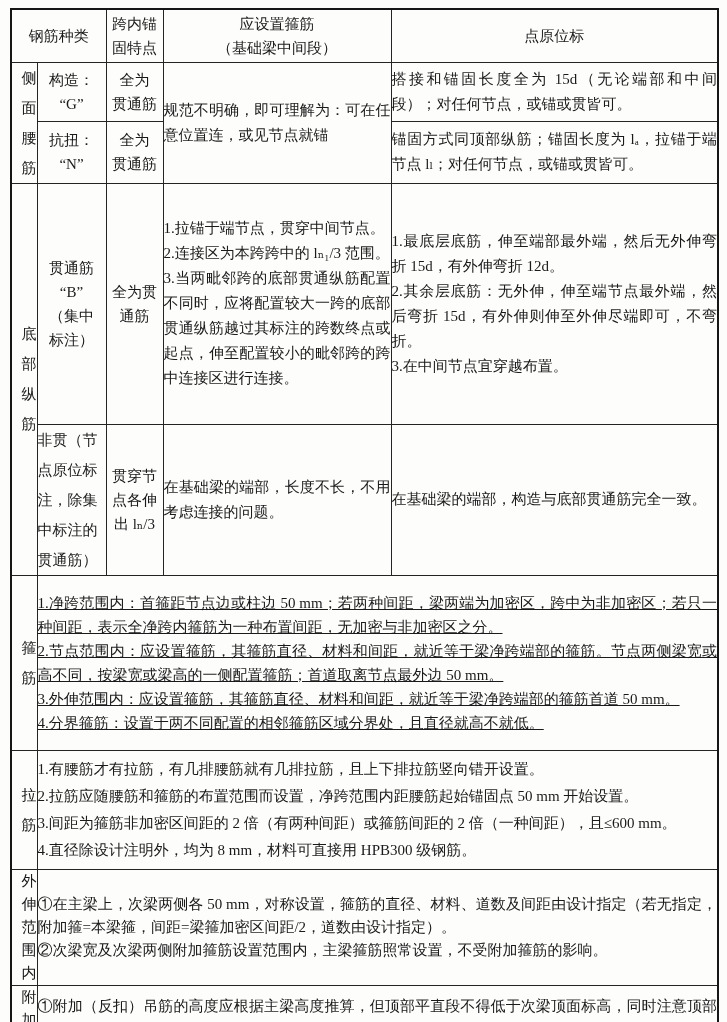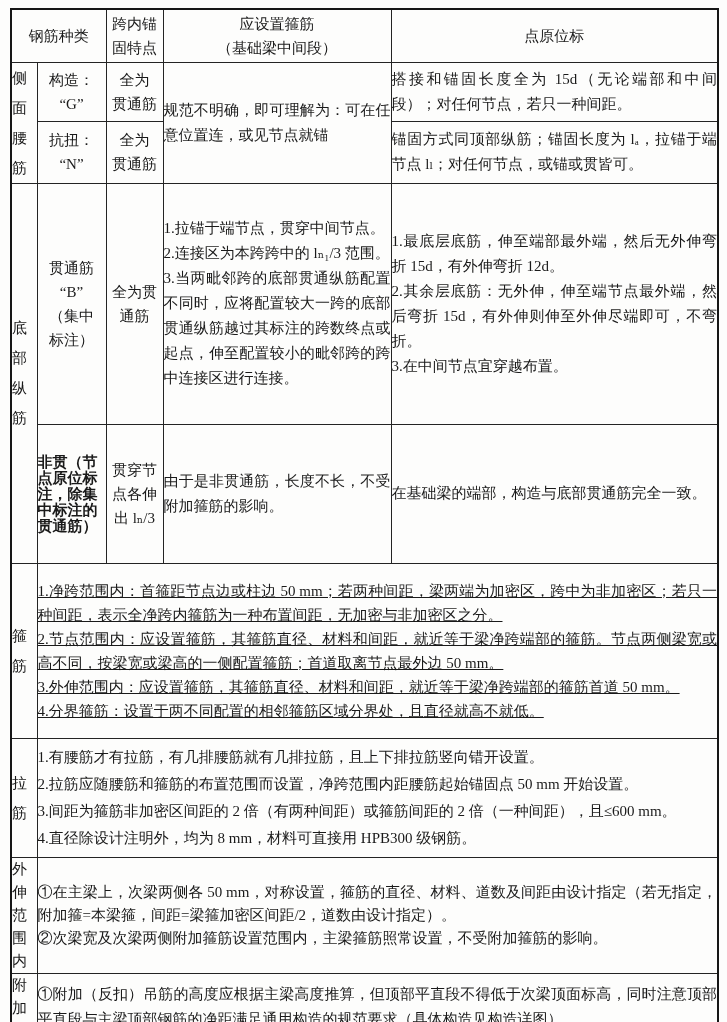--- a/index.html
+++ b/index.html
@@ -26,38 +26,37 @@
   }
   
   .c {
     text-align:center; vertical-align:middle;
     white-space:pre-line;
     line-height:24px;
     padding:2px 1px;
   }
   
   .vlab {
-    text-align:left; vertical-align:middle;
+    text-align:right; vertical-align:middle;
     word-break:break-all;
     line-height:30px;
     padding:0 2px;
   }
   
   .t {
     text-align:justify; vertical-align:middle;
     white-space:pre-line;
     line-height:25px;
     padding:3px 7px;
   }
   .fill {
     text-align:justify; vertical-align:middle;
     white-space:pre-line;
-    line-height:16px;
+    line-height:30px;
     padding:2px 4px;
-    font-weight:bold;
   }
   .lh24 { line-height:24px;text-decoration:underline; }
   .lh27 { line-height:27px; }
   .lh23 { line-height:23px; padding-top:1px; padding-bottom:1px; }
 </style>
 </head>
 <body>
 
 <div class="page">
   <table class="spec">
@@ -79,21 +78,21 @@
       <td class="c">点原位标</td>
     </tr>
 
     <tr style="height:59px">
       <td rowspan="2" class="vlab">侧面腰筋</td>
       <td class="c">构造：
 “G”</td>
       <td class="c">全为
 贯通筋</td>
       <td rowspan="2" class="t">规范不明确，即可理解为：可在任意位置连，或见节点就锚</td>
-      <td class="t">搭接和锚固长度全为 15d（无论端部和中间段）；对任何节点，若只一种间距。</td>
+      <td class="t">搭接和锚固长度全为 15d（无论端部和中间段）；对任何节点，或锚或贯皆可。</td>
     </tr>
 
     <tr style="height:62px">
       <td class="c">抗扭：
 “N”</td>
       <td class="c">全为
 贯通筋</td>
       <td class="t">锚固方式同顶部纵筋；锚固长度为 lₐ，拉锚于端节点 lₗ；对任何节点，或锚或贯皆可。</td>
     </tr>
 
@@ -115,21 +114,21 @@
 
     <tr style="height:139px">
       <td class="fill">非贯（节
 点原位标
 注，除集
 中标注的
 贯通筋）</td>
       <td class="c">贯穿节
 点各伸
 出 lₙ/3</td>
-      <td class="t">由于是非贯通筋，长度不长，不受附加箍筋的影响。</td>
+      <td class="t">在基础梁的端部，长度不长，不用考虑连接的问题。</td>
       <td class="t">在基础梁的端部，构造与底部贯通筋完全一致。</td>
     </tr>
 
     <tr style="height:175px">
       <td class="vlab">箍筋</td>
       <td colspan="4" class="t lh24">1.净跨范围内：首箍距节点边或柱边 50 mm；若两种间距，梁两端为加密区，跨中为非加密区；若只一种间距，表示全净跨内箍筋为一种布置间距，无加密与非加密区之分。
 2.节点范围内：应设置箍筋，其箍筋直径、材料和间距，就近等于梁净跨端部的箍筋。节点两侧梁宽或高不同，按梁宽或梁高的一侧配置箍筋；首道取离节点最外边 50 mm。
 3.外伸范围内：应设置箍筋，其箍筋直径、材料和间距，就近等于梁净跨端部的箍筋首道 50 mm。
 4.分界箍筋：设置于两不同配置的相邻箍筋区域分界处，且直径就高不就低。</td>
     </tr>

